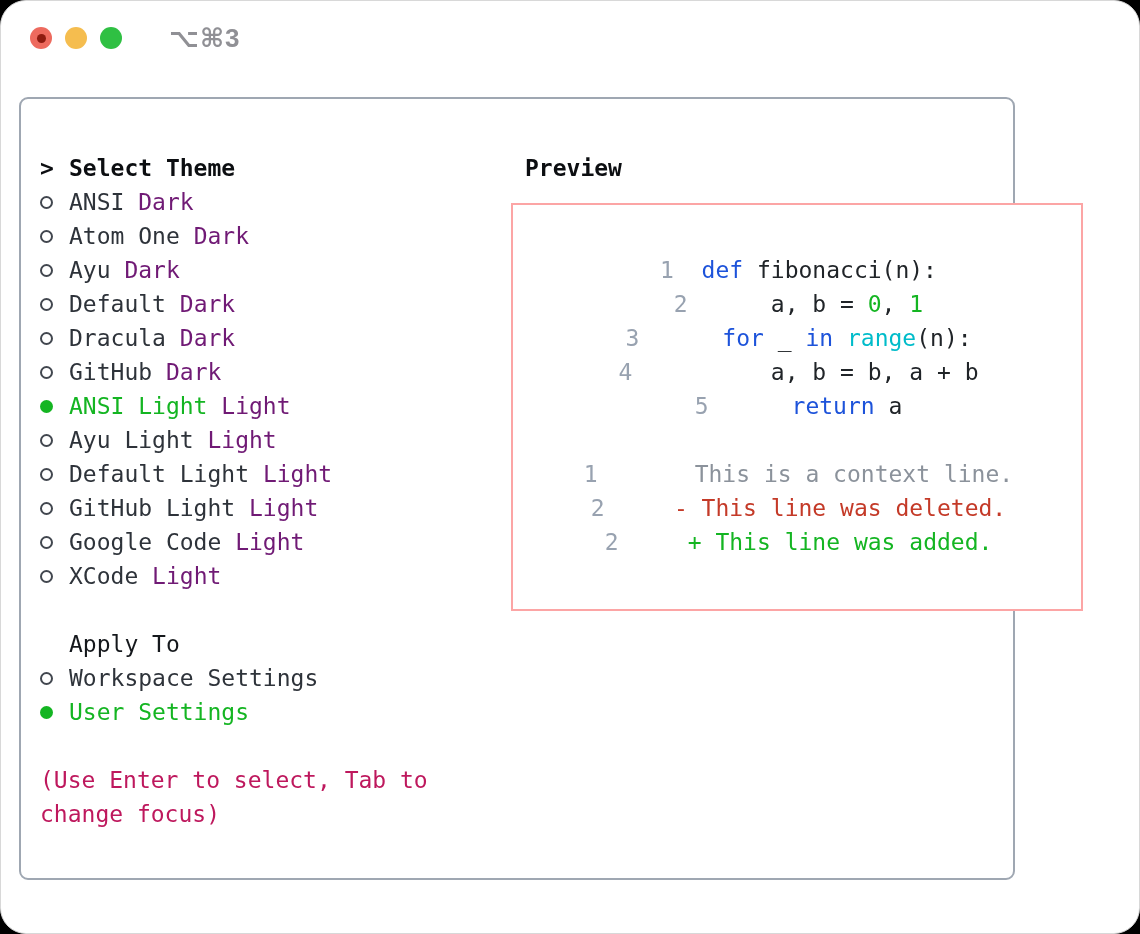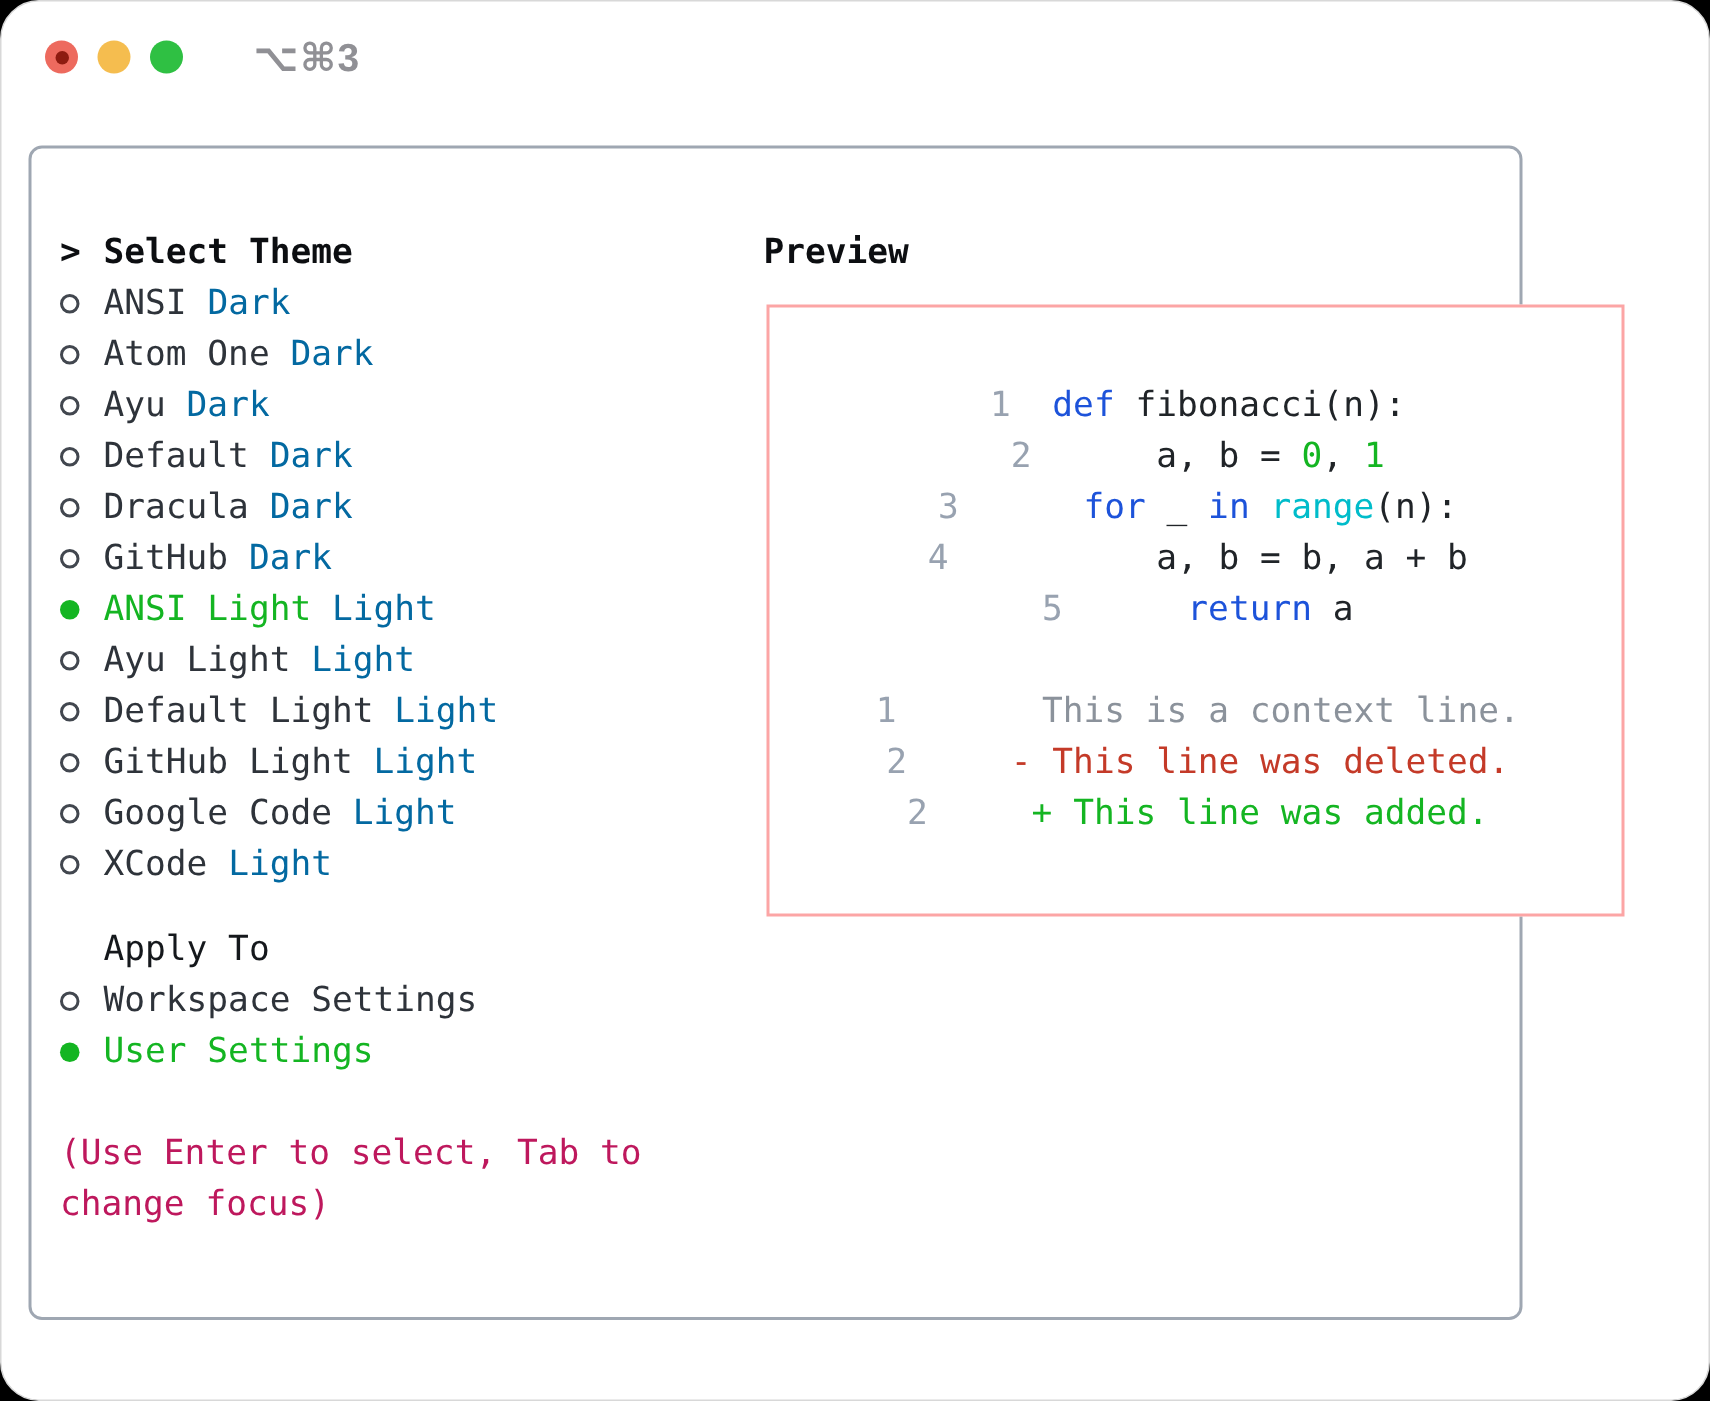--- a/index.html
+++ b/index.html
@@ -26,28 +26,28 @@
   }
   .left-col{position:absolute;left:19px;top:52px;font-size:23px;}
   .row{height:34px;display:flex;align-items:center;white-space:pre;}
   .marker{width:29px;flex:0 0 29px;display:flex;align-items:center;}
   .prompt{font-weight:bold;color:#0c0e11;}
   .hdr-title{font-weight:bold;color:#0c0e11;}
   .radio{width:13px;height:13px;border-radius:50%;box-sizing:border-box;border:2px solid #42474f;}
   .radio.on{border:none;background:#14b522;}
   .item-name{color:#2e333a;}
   .item-name.sel{color:#14b522;}
-  .item-suffix{color:#0369a1;}
+  .item-suffix{color:#701a75;}
   .apply-title{color:#15181c;padding-left:29px;}
-  .section-gap{margin-top:23px;}
+  .section-gap{margin-top:34px;}
   .help{margin-top:34px;color:#be185d;}
   .help div{height:34px;display:flex;align-items:center;white-space:pre;}
   
   .preview-title{
-    position:absolute;left:488px;top:52px;height:34px;display:flex;align-items:center;
+    position:absolute;left:504px;top:52px;height:34px;display:flex;align-items:center;
     font-size:23px;font-weight:bold;color:#0c0e11;
   }
   .preview-box{
     position:absolute;left:490px;top:104px;width:572px;height:408px;box-sizing:border-box;
     border:2px solid #fca5a5;background:#fff;padding:48px 0 0 3px;overflow:hidden;text-align:center;
   }
   .pline{height:34px;line-height:34px;font-size:23px;white-space:pre;}
   .tok-num{color:#98a2b0;}
   .tok-kw{color:#1d53da;}
   .tok-plain{color:#202428;}

